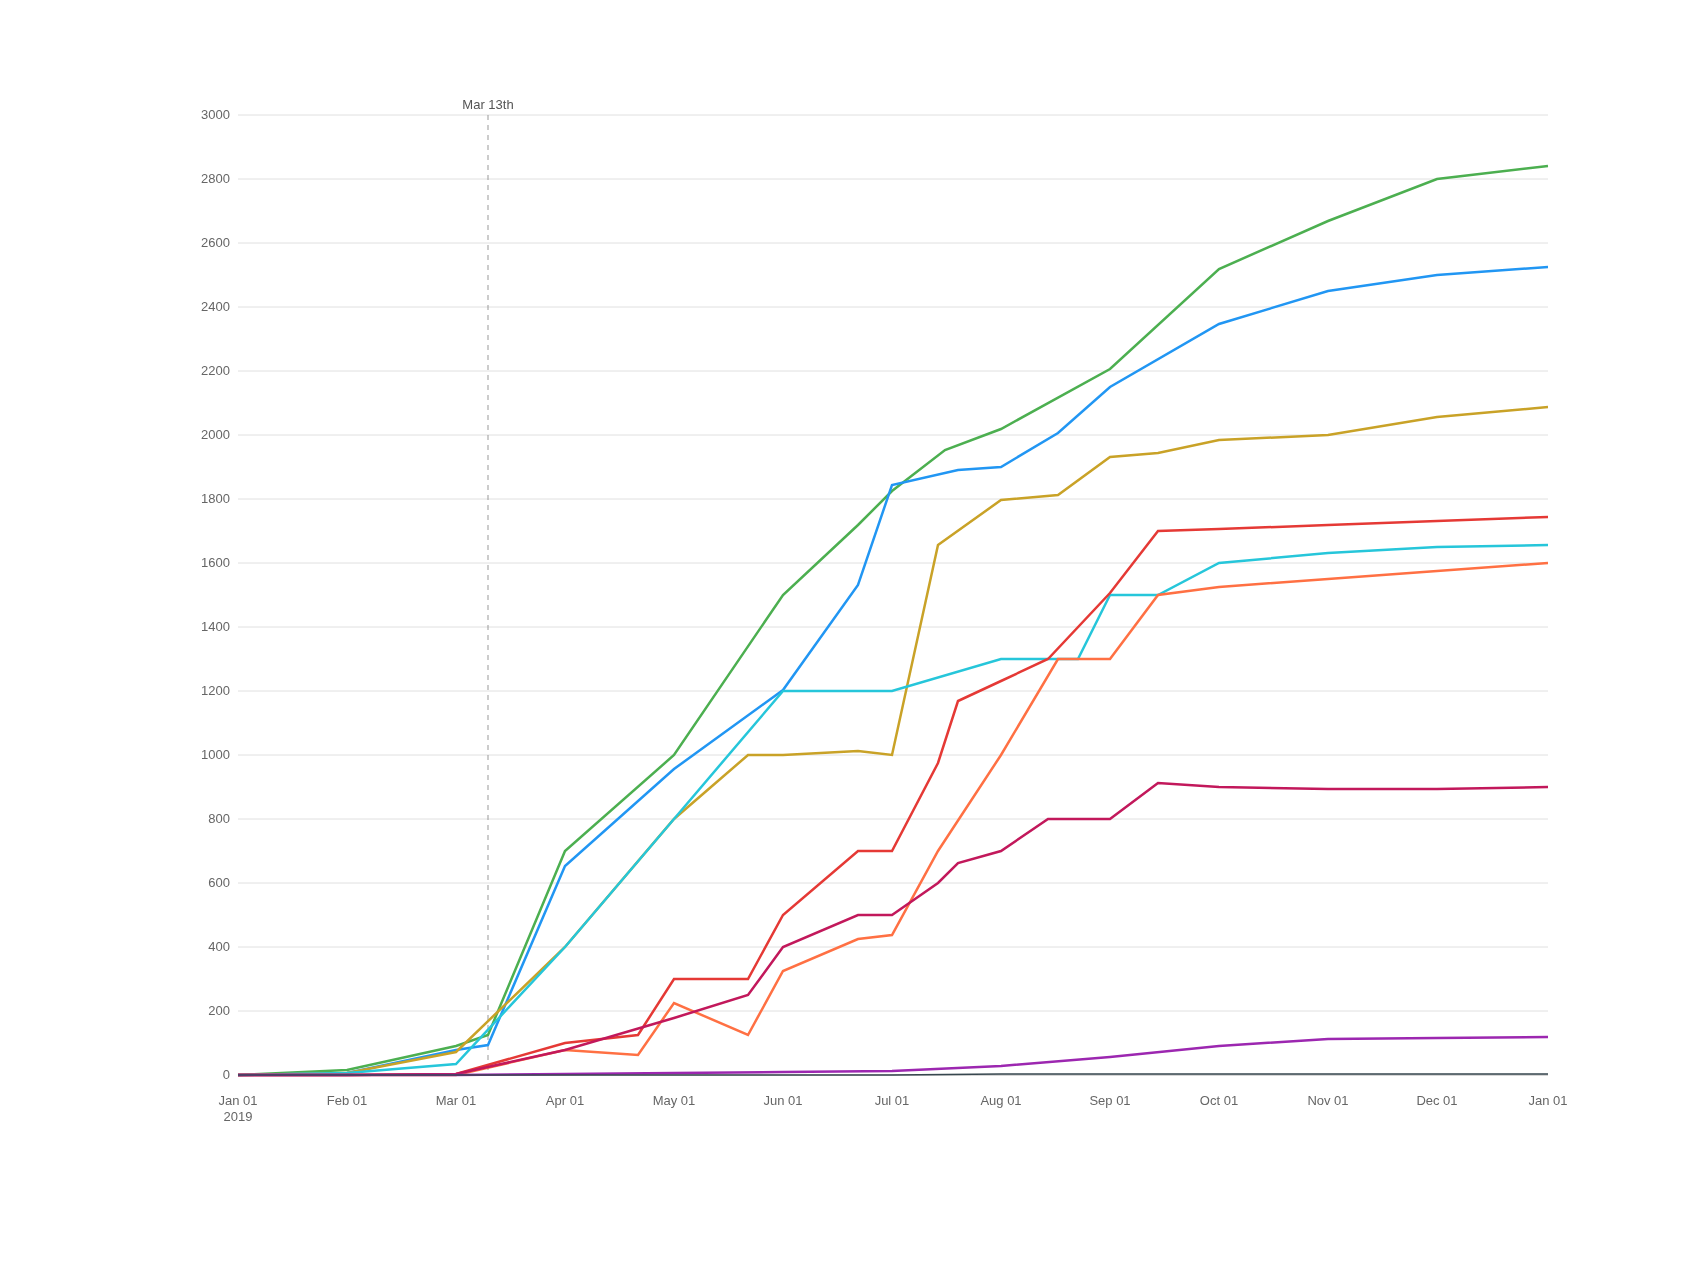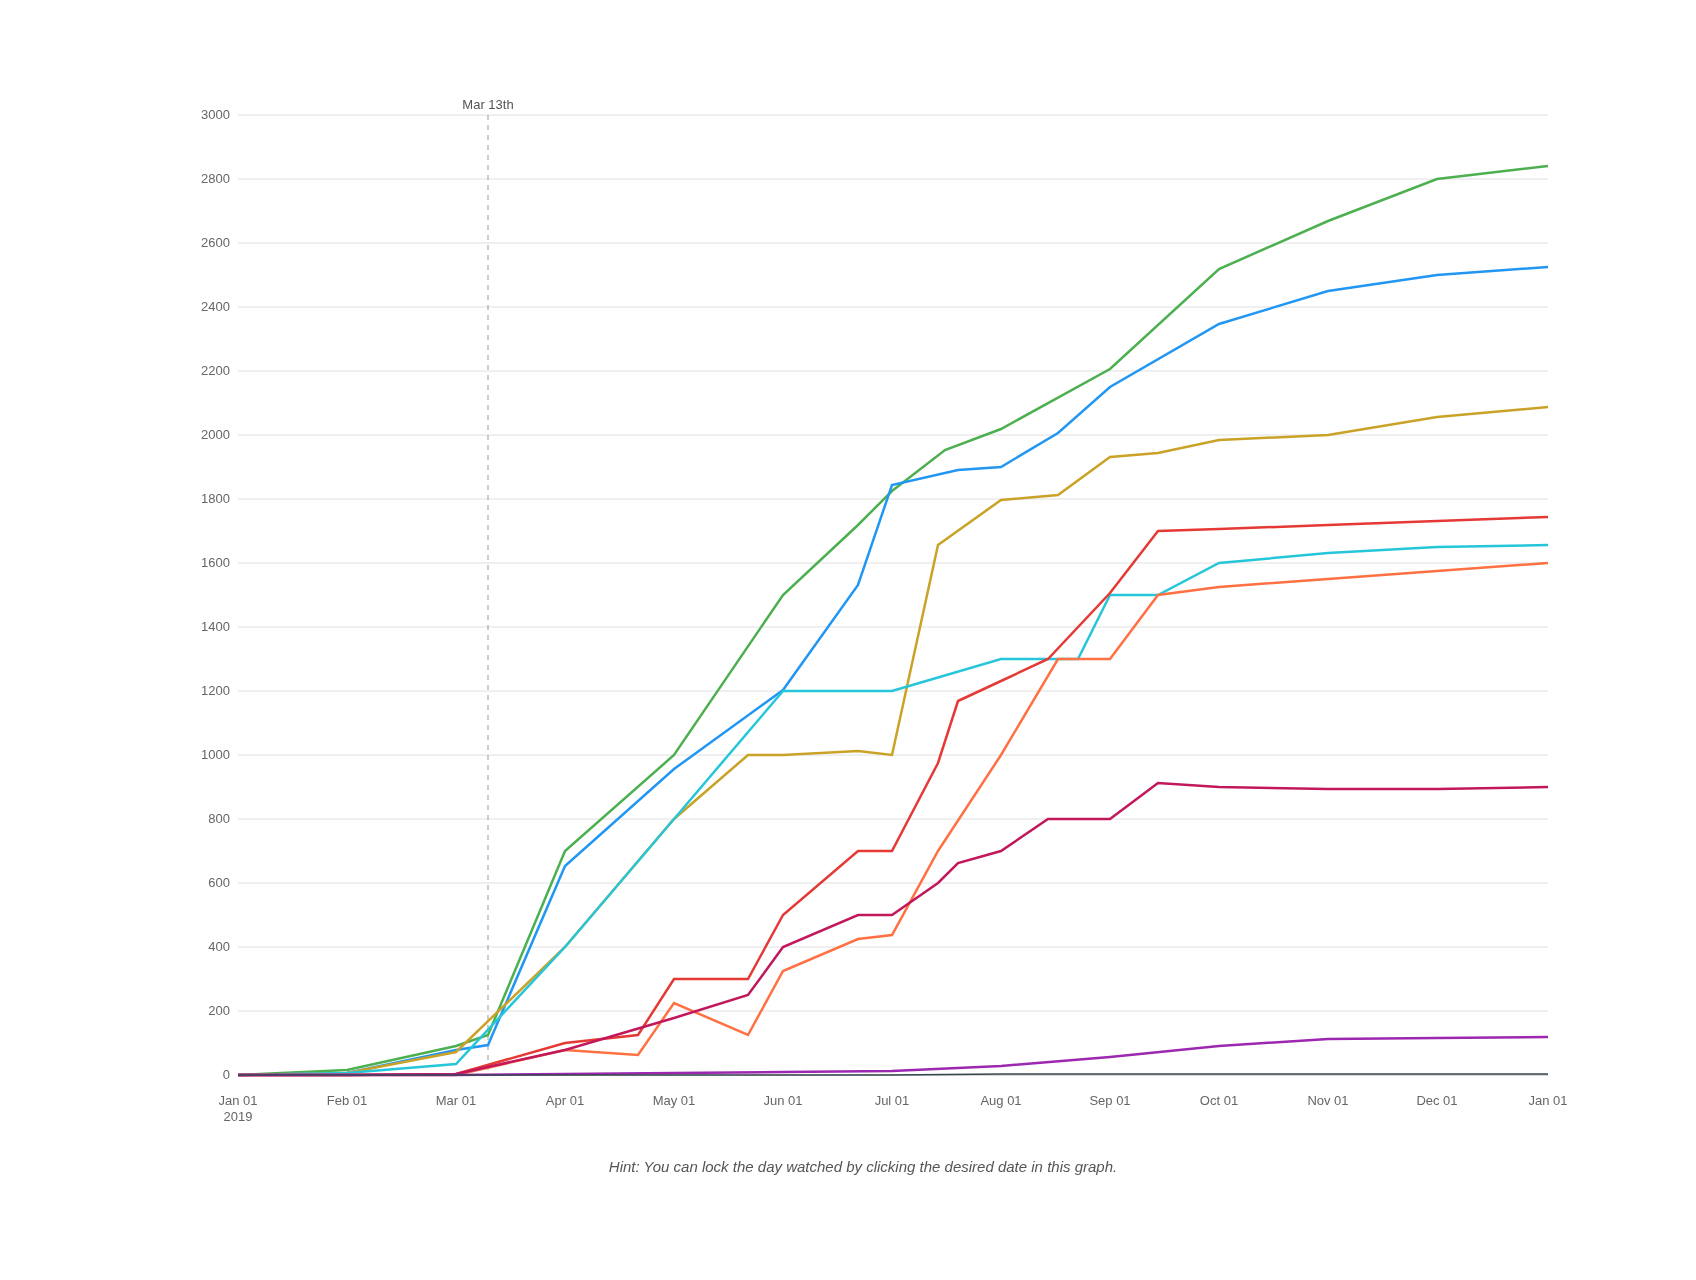--- a/index.html
+++ b/index.html
@@ -279,14 +279,13 @@
           843,979
           952,979
           1061,979
           1170,979
           1279,979
           1390,979
         "></polyline>
 
     </svg>
   </div>
-  <p class="hint-text">Hint: You can lock the day watched by clicking the desired date in this graph.</p>
 </div>
 
 </body></html>

